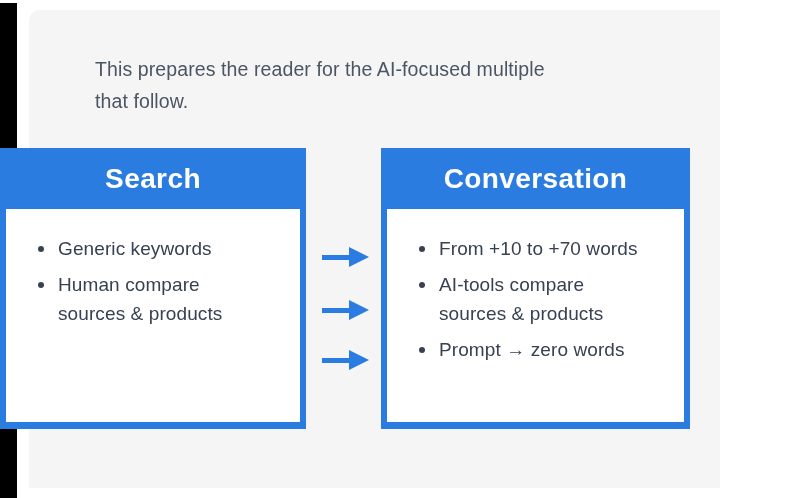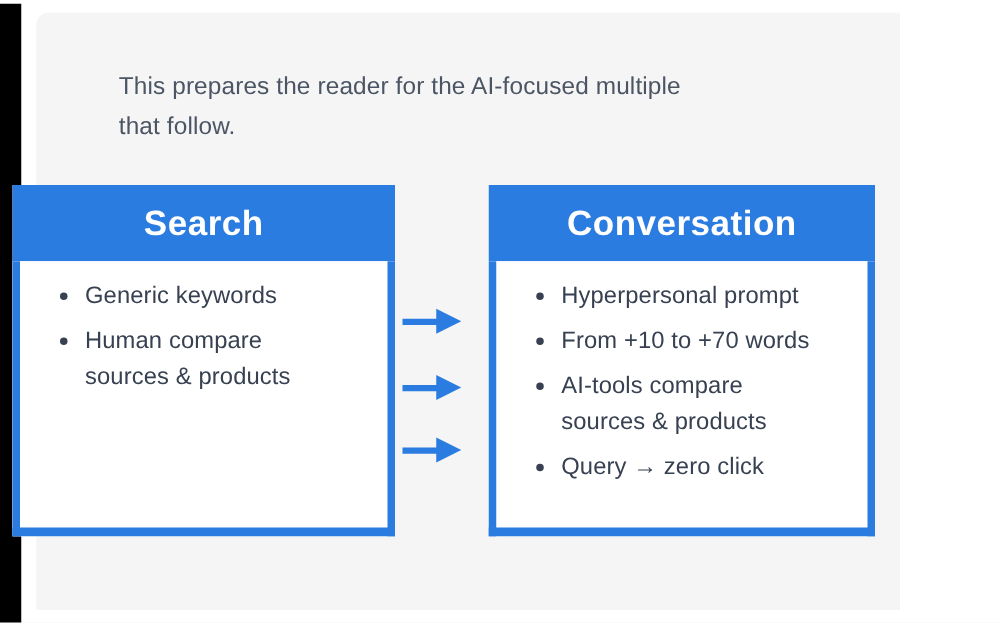--- a/index.html
+++ b/index.html
@@ -39,21 +39,20 @@
     line-height: 32px;
     color: var(--intro-text);
     white-space: pre-line;
     letter-spacing: 0.1px;
   }
   .box {
     position: absolute;
     top: 148px;
     height: 281px;
     background: #ffffff;
-    margin-left: 10px;
   }
   .box.search { left: 0; width: 306px; }
   .box.conversation { left: 381px; width: 309px; }
   .box-header {
     height: 61px;
     background: var(--accent-blue);
     color: #ffffff;
     font-size: 28px;
     font-weight: 700;
     text-align: center;
@@ -62,21 +61,21 @@
   }
   .box-body {
     height: 220px;
     background: #ffffff;
     border-left: 6px solid var(--accent-blue);
     border-right: 6px solid var(--accent-blue);
     border-bottom: 7px solid var(--accent-blue);
   }
   .box-body ul {
     list-style: none;
-    padding: 13px 10px 0 52px;
+    padding: 25px 10px 0 52px;
   }
   .box-body li {
     position: relative;
     font-size: 19px;
     line-height: 29px;
     color: var(--text-dark);
     white-space: pre-line;
     margin-bottom: 7px;
     letter-spacing: 0.1px;
   }
@@ -126,25 +125,24 @@
         <li>Human compare
 sources &amp; products</li>
       </ul>
   </div>
 </div>
 
 <div class="box conversation">
   <div class="box-header">Conversation</div>
   <div class="box-body">
     <ul>
-        <li>Hyperpersonal prompt</li>
         <li>From +10 to +70 words</li>
         <li>AI-tools compare
 sources &amp; products</li>
-        <li>Query → zero click</li>
+        <li>Prompt → zero words</li>
       </ul>
   </div>
 </div>
 
 <div id="arrows">
     <div class="arrow" style="top: 247px;">
       <div class="shaft"></div>
       <div class="head"></div>
     </div>
     <div class="arrow" style="top: 300px;">

